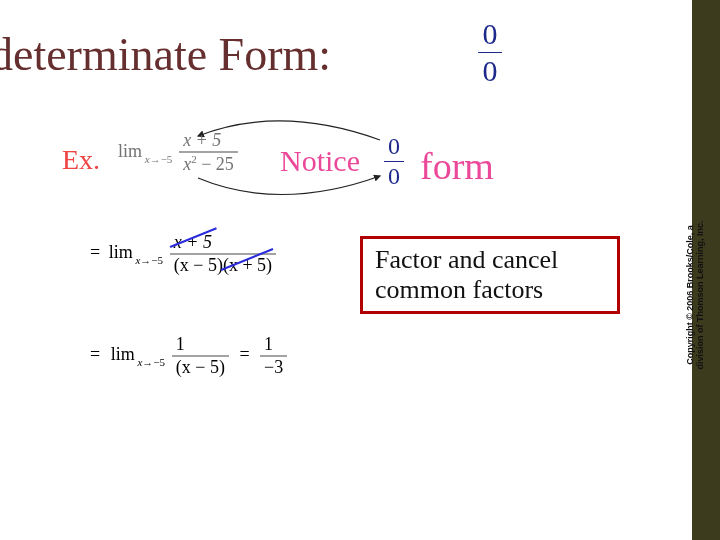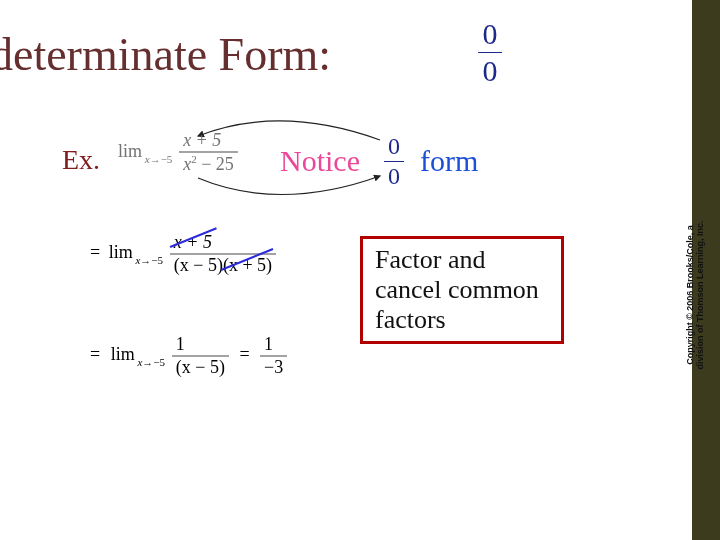--- a/index.html
+++ b/index.html
@@ -20,34 +20,34 @@
   .title {
     position: absolute;
     left: -10px; top: 28px;
     font-size: 46px;
     color: #662f2f;
   }
   .ex-label {
     position: absolute;
     left: 62px; top: 144px;
     font-size: 28px;
-    color: #7f1d1d;
+    color: #ef4444;
     font-family: Georgia, serif;
   }
   .notice {
     position: absolute;
     left: 280px; top: 144px;
     font-size: 30px;
     color: #ec4899;
   }
   .form {
     position: absolute;
     left: 420px; top: 144px;
-    font-size: 30px;
-    color: #1d4ed8;
+    font-size: 38px;
+    color: #ec4899;
   }
   .title-frac {
     position: absolute;
     left: 478px; top: 18px;
     text-align: center;
     font-family: 'Times New Roman', serif;
     color: #1e2a8a;
     font-size: 30px;
     line-height: 1.05;
   }
@@ -95,21 +95,21 @@
   .eq3 {
     position: absolute;
     left: 90px; top: 334px;
     font-family: 'Times New Roman', serif;
     font-size: 18px;
     color: #000;
   }
   .callout {
     position: absolute;
     left: 360px; top: 236px;
-    width: 204px;
+    width: 260px;
     border: 3px solid #b00000;
     padding: 6px 12px;
     font-size: 26px;
     color: #111;
     line-height: 1.15;
   }
   .copyright {
     position: absolute;
     right: 34px; top: 220px;
     width: 150px;

